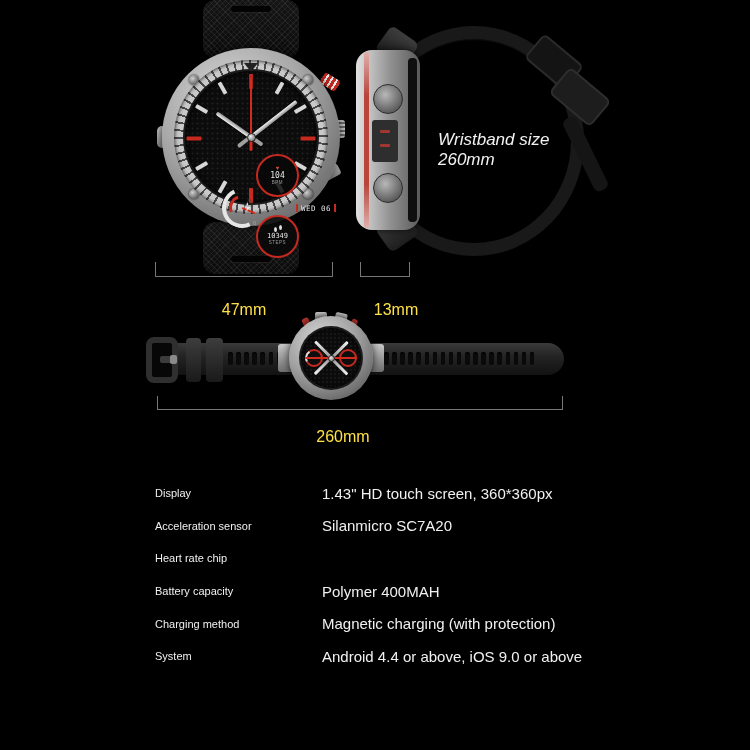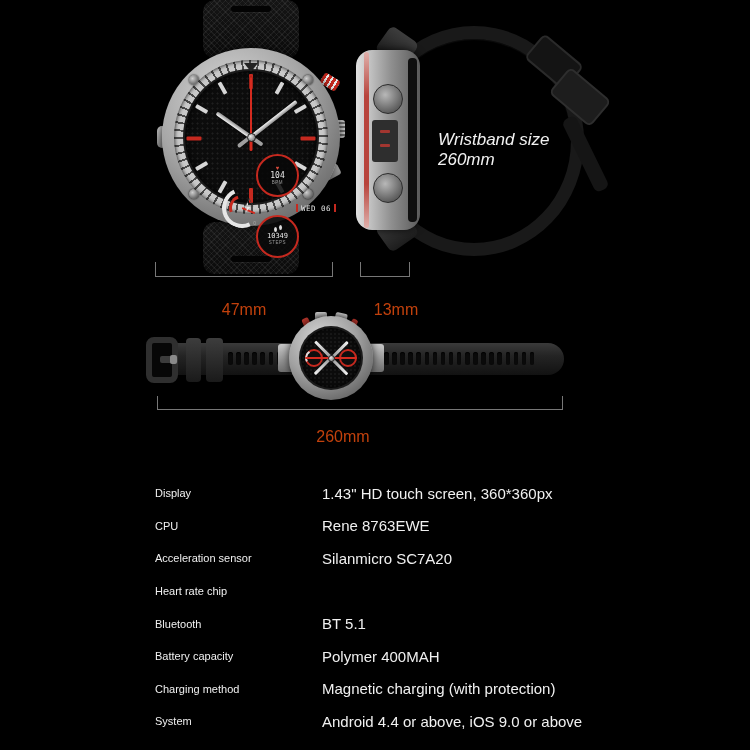--- a/index.html
+++ b/index.html
@@ -81,21 +81,21 @@
     background:linear-gradient(#dfb0ab,#b8443c 25%,#b8443c 75%,#dfb0ab);}
   .side-glass{left:58px;top:40px;width:9px;height:164px;border-radius:4px;background:#0f0f0f;}
   .side-crown{width:30px;height:30px;border-radius:50%;border:1px solid #2c2c2c;box-sizing:border-box;
     background:radial-gradient(circle at 40% 35%, #b8b8b8, #6c6c6c 60%, #3c3c3c);}
   .side-plate{left:22px;top:102px;width:26px;height:42px;background:#2e2e2e;border-radius:3px;}
   .side-mark{left:8px;width:10px;height:3px;background:#a23630;border-radius:1px;}
 
   
   .wristband-text{left:438px;top:130px;font-size:17px;line-height:20px;color:#f2f2f2;font-style:italic;}
   .bracket{border-left:1px solid #777;border-right:1px solid #777;border-bottom:1px solid #777;box-sizing:border-box;}
-  .dim{font-size:16px;color:#c2410c;text-align:center;}
+  .dim{font-size:16px;color:#fde047;text-align:center;}
 
   
   .watch-flat{left:140px;top:310px;width:440px;height:100px;}
   .flat-strap{left:10px;top:33px;width:414px;height:32px;border-radius:16px;
     background:linear-gradient(#3a3a3a,#242424 40%,#121212);}
   .flat-buckle{left:6px;top:27px;width:32px;height:46px;border-radius:8px;border:6px solid #2f2f2f;
     box-sizing:border-box;background:#070707;}
   .flat-prong{left:20px;top:46px;width:18px;height:7px;background:#3c3c3c;border-radius:2px;}
   .flat-pin{left:30px;top:45px;width:7px;height:9px;background:#8a8a8a;border-radius:2px;}
   .keeper{top:28px;width:15px;height:44px;border-radius:4px;background:linear-gradient(#3d3d3d,#1a1a1a);}
@@ -293,35 +293,27 @@
 
   <div class="a bracket" style="left:157px;top:396px;width:406px;height:14px;"></div>
   <div class="a dim" style="left:313px;top:428px;width:60px;">260mm</div>
 
   <div class="a specs">
     <div class="spec-row">
       <div class="spec-label">Display</div>
       <div class="spec-value">1.43" HD touch screen, 360*360px</div>
     </div>
     <div class="spec-row">
-      <div class="spec-label">CPU</div>
-      <div class="spec-value">Rene 8763EWE</div>
-    </div>
-    <div class="spec-row">
       <div class="spec-label">Acceleration sensor</div>
       <div class="spec-value">Silanmicro SC7A20</div>
     </div>
     <div class="spec-row">
       <div class="spec-label">Heart rate chip</div>
     </div>
     <div class="spec-row">
-      <div class="spec-label">Bluetooth</div>
-      <div class="spec-value">BT 5.1</div>
-    </div>
-    <div class="spec-row">
       <div class="spec-label">Battery capacity</div>
       <div class="spec-value">Polymer 400MAH</div>
     </div>
     <div class="spec-row">
       <div class="spec-label">Charging method</div>
       <div class="spec-value">Magnetic charging (with protection)</div>
     </div>
     <div class="spec-row">
       <div class="spec-label">System</div>
       <div class="spec-value">Android 4.4 or above, iOS 9.0 or above</div>

